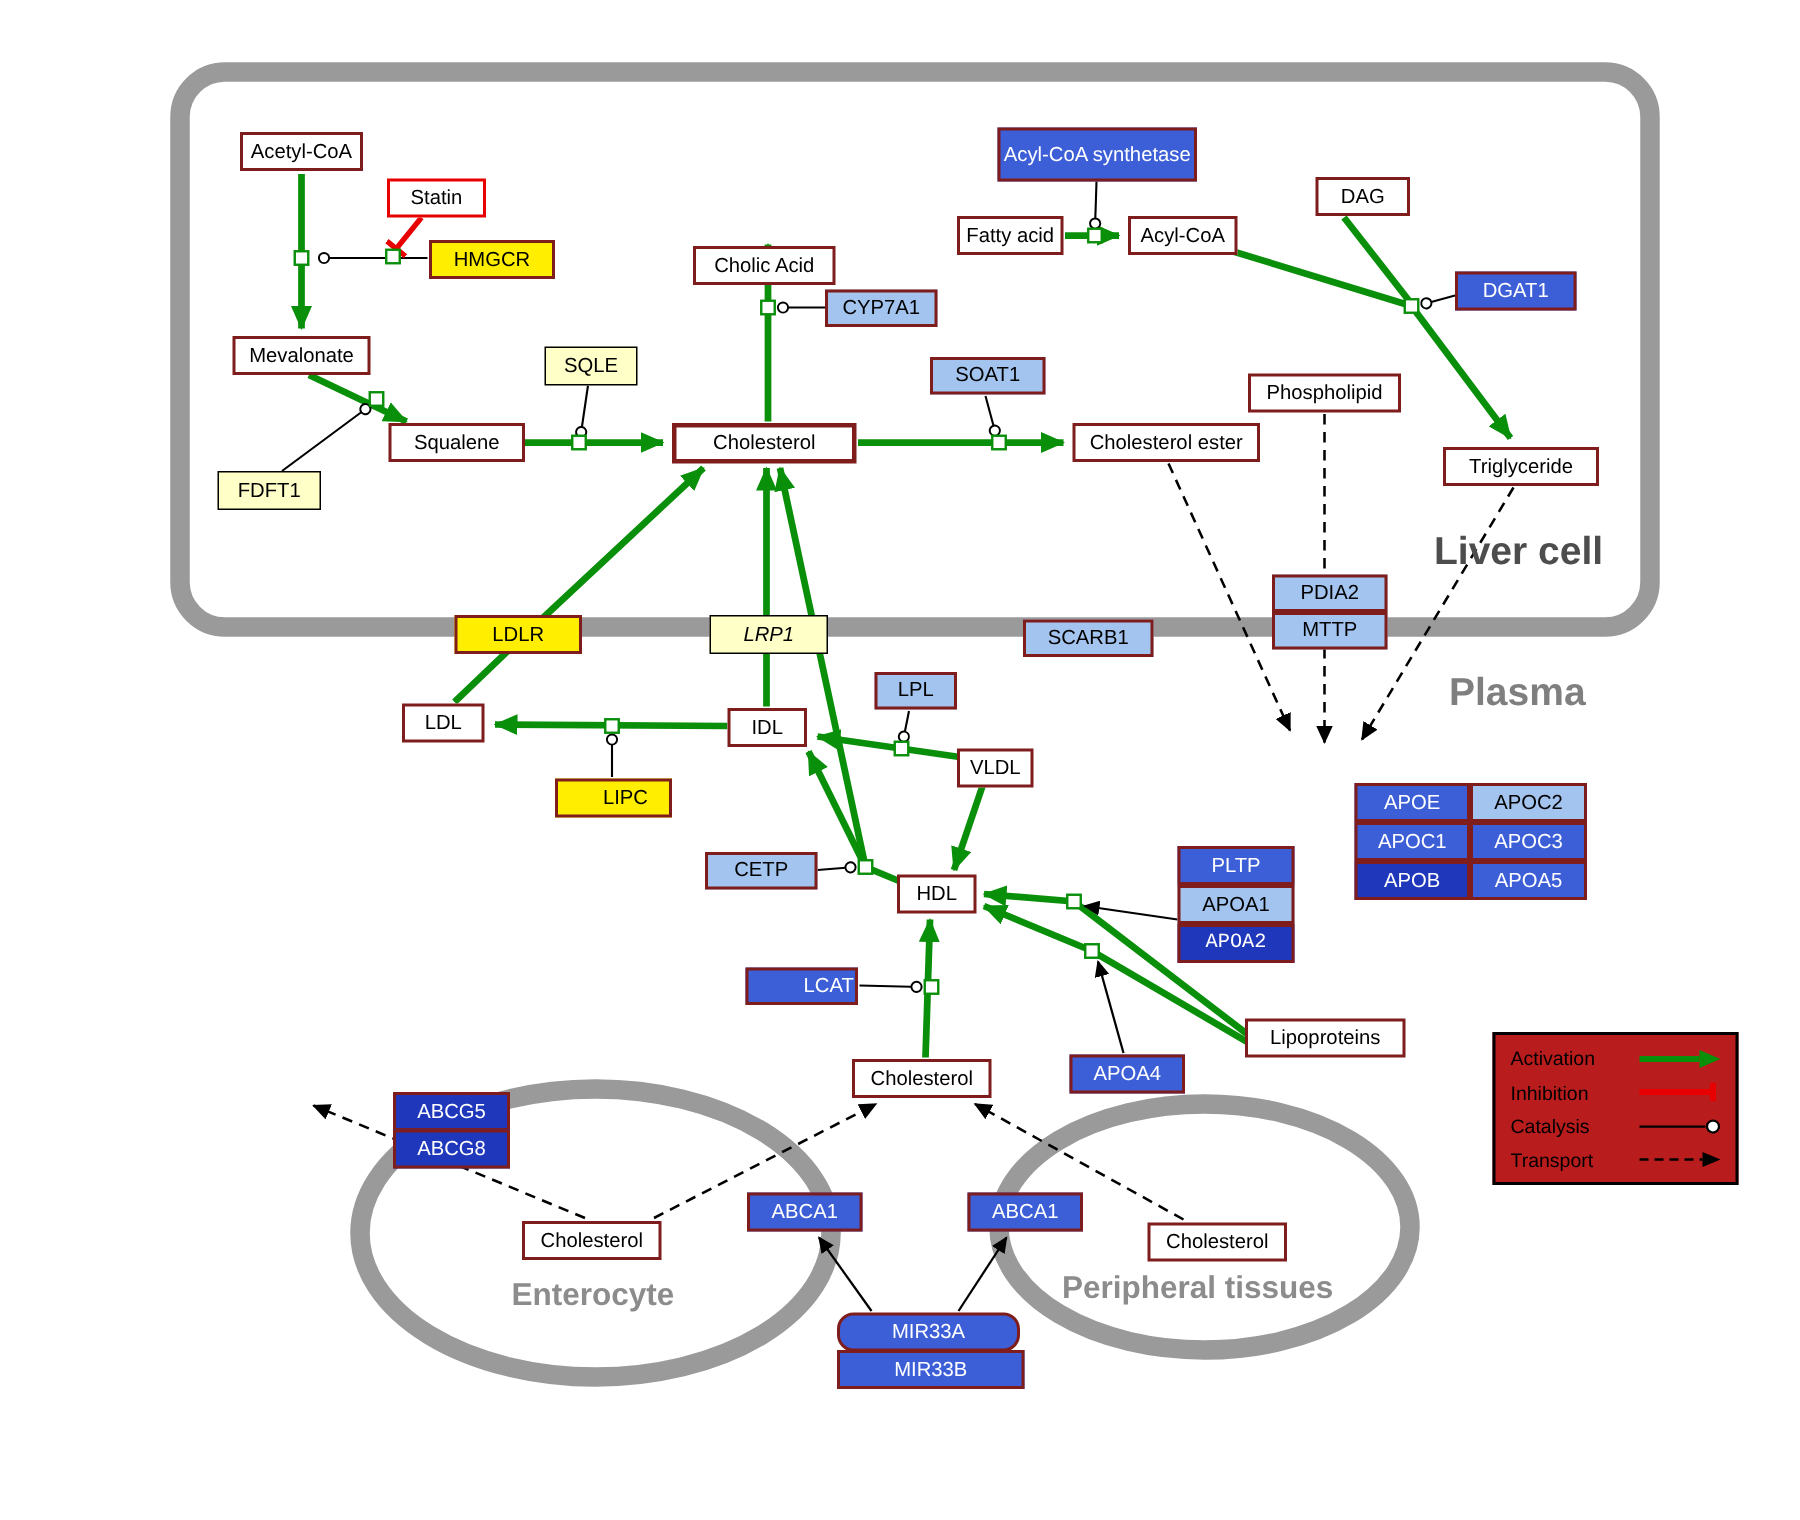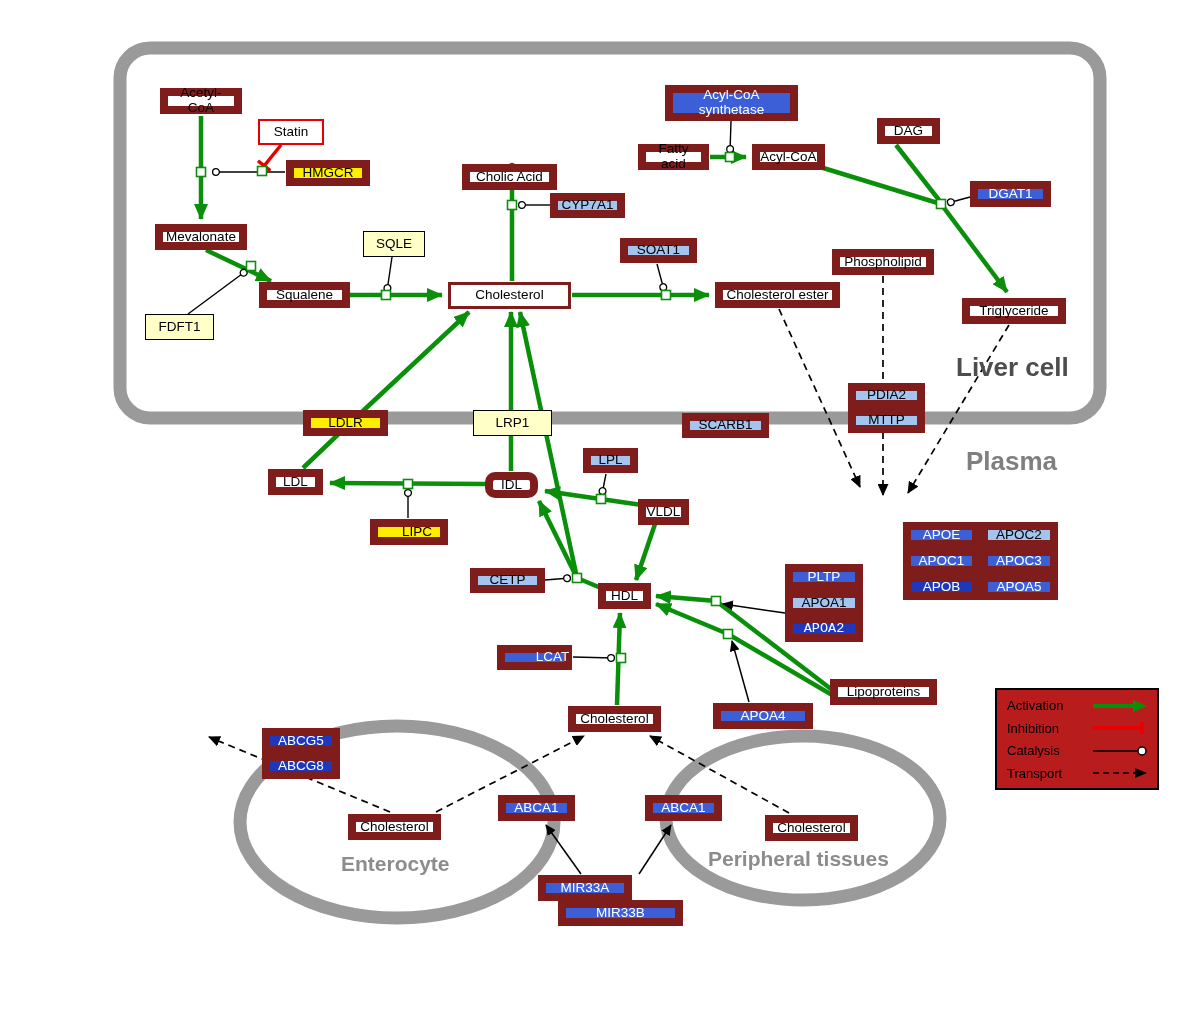--- a/index.html
+++ b/index.html
@@ -12,21 +12,21 @@
   .edge.activation, .edge.link { stroke:#0a8f0a; stroke-width:4.5px; }
   .edge.catalysis   { stroke:#000000; stroke-width:1.4px; }
   .edge.interaction { stroke:#000000; stroke-width:1.5px; }
   .edge.transport   { stroke:#000000; stroke-width:1.7px; stroke-dasharray:7 5; }
   .edge.inhibition  { stroke:#e80000; stroke-width:3.5px; }
   .junction { fill:#ffffff; stroke:#0a8f0a; stroke-width:1.6px; }
 
   #nodes { position:absolute; left:0; top:0; width:1200px; height:1013px; pointer-events:none; }
   .node { position:absolute; display:flex; align-items:center; justify-content:center;
           text-align:center; font-size:13.5px; line-height:1.08; color:#000;
-          background:#ffffff; border:8px solid #7f1d1d; cursor:pointer; pointer-events:auto; }
+          background:#ffffff; border:2px solid #7f1d1d; cursor:pointer; pointer-events:auto; }
   .node.metab        { background:#ffffff; }
   .node.metab-strong { background:#ffffff; border-width:3px; }
   .node.statin       { background:#ffffff; border-color:#e80000; border-width:2.5px; }
   .node.yellow       { background:#ffee00; }
   .node.pale         { background:#ffffc8; border-color:#000000; border-width:1.5px; }
   .node.lblue        { background:#a2c4ee; }
   .node.mblue        { background:#3c5fd7; color:#ffffff; }
   .node.dblue        { background:#1f38bb; color:#ffffff; }
 
   .region-label { position:absolute; font-weight:bold; white-space:nowrap; }
@@ -138,51 +138,51 @@
       <div class="node lblue" style="left: 620px; top: 238px; width: 77px; height: 25px;">SOAT1</div>
       <div class="node metab" style="left: 715px; top: 282px; width: 125px; height: 26px;">Cholesterol ester</div>
       <div class="node mblue" style="left: 665px; top: 85px; width: 133px; height: 36px;">Acyl-CoA synthetase</div>
       <div class="node metab" style="left: 638px; top: 144px; width: 71px; height: 26px;">Fatty acid</div>
       <div class="node metab" style="left: 752px; top: 144px; width: 73px; height: 26px;">Acyl-CoA</div>
       <div class="node metab" style="left: 865px; top: 118px; width: 63px; height: 26px; margin-left: 12px;">DAG</div>
       <div class="node mblue" style="left: 970px; top: 181px; width: 81px; height: 26px;">DGAT1</div>
       <div class="node metab" style="left: 832px; top: 249px; width: 102px; height: 26px;">Phospholipid</div>
       <div class="node metab" style="left: 962px; top: 298px; width: 104px; height: 26px;">Triglyceride</div>
       <div class="node yellow" style="left: 303px; top: 410px; width: 85px; height: 26px;">LDLR</div>
-      <div class="node pale" style="left: 473px; top: 410px; width: 79px; height: 26px;">LRP1</div>
+      <div class="node pale" style="left: 473px; top: 410px; width: 79px; height: 26px; font-style: italic;">LRP1</div>
       <div class="node lblue" style="left: 682px; top: 413px; width: 87px; height: 25px;">SCARB1</div>
       <div class="node lblue" style="left: 848px; top: 383px; width: 77px; height: 25px;">PDIA2</div>
       <div class="node lblue" style="left: 848px; top: 408px; width: 77px; height: 25px;">MTTP</div>
       <div class="node metab" style="left: 268px; top: 469px; width: 55px; height: 26px;">LDL</div>
-      <div class="node metab" style="left: 485px; top: 472px; width: 53px; height: 26px; border-radius: 10px;">IDL</div>
+      <div class="node metab" style="left: 485px; top: 472px; width: 53px; height: 26px;">IDL</div>
       <div class="node lblue" style="left: 583px; top: 448px; width: 55px; height: 25px;">LPL</div>
       <div class="node metab" style="left: 638px; top: 499px; width: 51px; height: 26px;">VLDL</div>
       <div class="node yellow" style="left: 370px; top: 519px; width: 78px; height: 26px; padding-left: 16px;">LIPC</div>
       <div class="node lblue" style="left: 470px; top: 568px; width: 75px; height: 25px;">CETP</div>
       <div class="node metab" style="left: 598px; top: 583px; width: 53px; height: 26px;">HDL</div>
       <div class="node mblue" style="left: 497px; top: 645px; width: 75px; height: 25px; padding-left: 36px;">LCAT</div>
       <div class="node mblue" style="left: 785px; top: 564px; width: 78px; height: 26px;">PLTP</div>
       <div class="node lblue" style="left: 785px; top: 590px; width: 78px; height: 26px;">APOA1</div>
       <div class="node dblue" style="left: 785px; top: 616px; width: 78px; height: 26px; font-family: Liberation Mono, monospace;">APOA2</div>
-      <div class="node mblue" style="left: 713px; top: 703px; width: 100px; height: 26px;">APOA4</div>
+      <div class="node mblue" style="left: 713px; top: 703px; width: 77px; height: 26px;">APOA4</div>
       <div class="node metab" style="left: 830px; top: 679px; width: 107px; height: 26px;">Lipoproteins</div>
       <div class="node mblue" style="left: 903px; top: 522px; width: 77px; height: 26px;">APOE</div>
       <div class="node lblue" style="left: 980px; top: 522px; width: 78px; height: 26px;">APOC2</div>
       <div class="node mblue" style="left: 903px; top: 548px; width: 77px; height: 26px;">APOC1</div>
       <div class="node mblue" style="left: 980px; top: 548px; width: 78px; height: 26px;">APOC3</div>
       <div class="node dblue" style="left: 903px; top: 574px; width: 77px; height: 26px;">APOB</div>
       <div class="node mblue" style="left: 980px; top: 574px; width: 78px; height: 26px;">APOA5</div>
       <div class="node metab" style="left: 568px; top: 706px; width: 93px; height: 26px;">Cholesterol</div>
       <div class="node dblue" style="left: 262px; top: 728px; width: 78px; height: 26px;">ABCG5</div>
       <div class="node dblue" style="left: 262px; top: 753px; width: 78px; height: 26px;">ABCG8</div>
       <div class="node metab" style="left: 348px; top: 814px; width: 93px; height: 26px;">Cholesterol</div>
       <div class="node mblue" style="left: 498px; top: 795px; width: 77px; height: 26px;">ABCA1</div>
       <div class="node mblue" style="left: 645px; top: 795px; width: 77px; height: 26px;">ABCA1</div>
       <div class="node metab" style="left: 765px; top: 815px; width: 93px; height: 26px;">Cholesterol</div>
-      <div class="node mblue" style="left: 538px; top: 875px; width: 94px; height: 26px;">MIR33A</div>
+      <div class="node mblue" style="left: 558px; top: 875px; width: 122px; height: 26px; border-radius: 11px;">MIR33A</div>
       <div class="node mblue" style="left: 558px; top: 900px; width: 125px; height: 26px;">MIR33B</div>
     </div>
 
   <div id="label-liver" class="region-label">Liver cell</div>
   <div id="label-plasma" class="region-label">Plasma</div>
   <div id="label-enterocyte" class="region-label">Enterocyte</div>
   <div id="label-peripheral" class="region-label">Peripheral tissues</div>
 
   <div id="legend">
     <div class="lrow">

